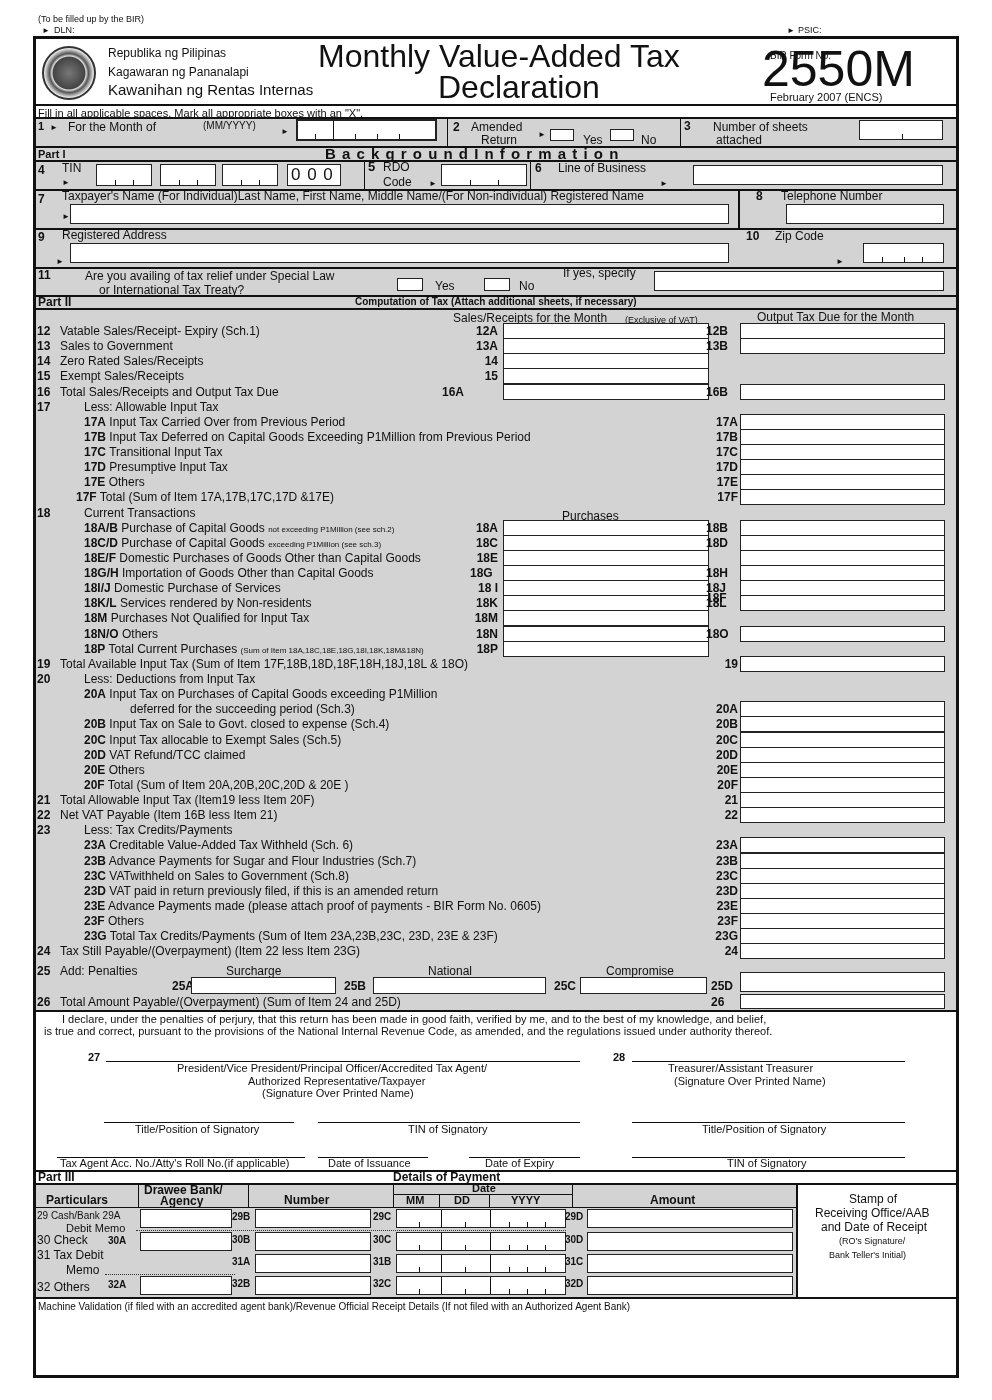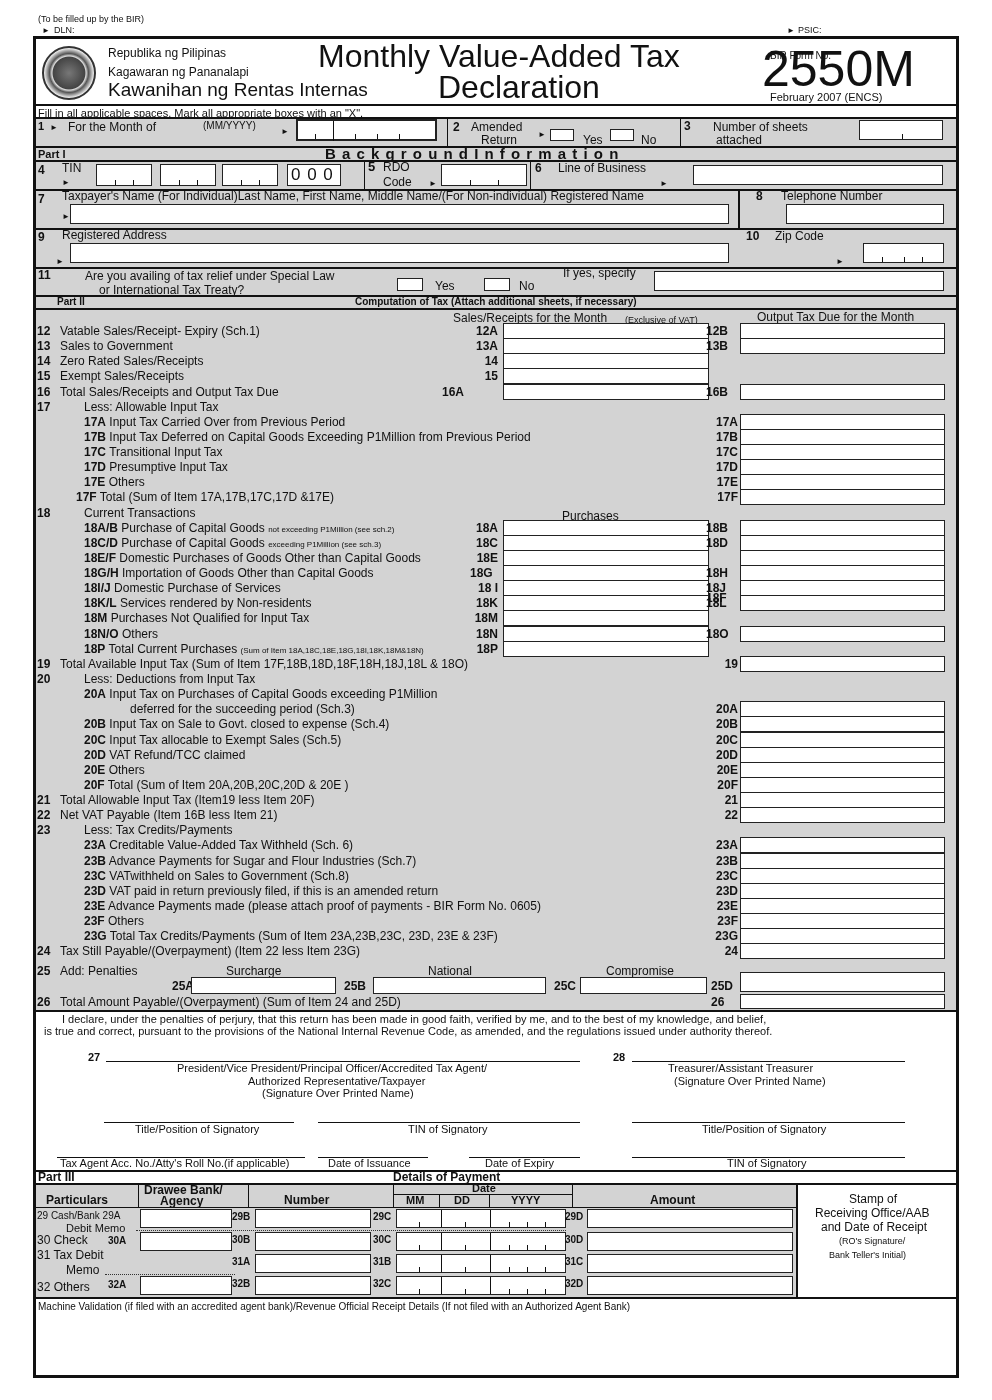--- a/index.html
+++ b/index.html
@@ -27,21 +27,21 @@
 <div class="arrow" style="left:42px;top:26px;">►</div>
 <div class="t xs" style="left:54px;top:23px;">DLN:</div>
 <div class="arrow" style="left:787px;top:26px;">►</div>
 <div class="t xs" style="left:798px;top:23px;">PSIC:</div>
 
 <div class="frame"></div>
 
 <div class="abs" style="left:42px;top:46px;width:54px;height:54px;border-radius:50%;background:radial-gradient(circle,#777 0,#444 45%,#ddd 48%,#555 55%,#eee 70%,#666 78%,#fff 82%);border:2px solid #333;"></div>
 <div class="t" style="left:108px;top:46px;font-size:12px;">Republika ng Pilipinas</div>
 <div class="t" style="left:108px;top:65px;font-size:12px;">Kagawaran ng Pananalapi</div>
-<div class="t" style="left:108px;top:81px;font-size:19px;line-height:18px;text-align:right;">Kawanihan ng Rentas Internas</div>
+<div class="t" style="left:108px;top:81px;font-size:15px;line-height:18px;text-align:right;">Kawanihan ng Rentas Internas</div>
 <div class="t" style="left:318px;top:38px;font-size:32px;line-height:36px;">Monthly Value-Added Tax</div>
 <div class="t" style="left:438px;top:70px;font-size:32px;line-height:34px;">Declaration</div>
 <div class="t" style="left:770px;top:49px;font-size:10px;">BIR Form No.</div>
 <div class="t" style="left:762px;top:44px;font-size:50px;line-height:50px;">2550M</div>
 <div class="t" style="left:770px;top:90px;font-size:11px;">February 2007 (ENCS)</div>
 
 <div class="hline" style="left:36px;top:104px;width:920px;"></div>
 <div class="t xs" style="left:38px;top:106px;font-size:11px;">Fill in all applicable spaces. Mark all appropriate boxes with an "X".</div>
 <div class="hline" style="left:36px;top:117px;width:920px;"></div>
 
@@ -146,21 +146,21 @@
 <div class="t" style="left:99px;top:283px;">or International Tax Treaty?</div>
 <div class="box" style="left:397px;top:278px;width:26px;height:13px;"></div>
 <div class="t" style="left:435px;top:279px;">Yes</div>
 <div class="box" style="left:484px;top:278px;width:26px;height:13px;"></div>
 <div class="t" style="left:519px;top:279px;">No</div>
 <div class="t" style="left:563px;top:266px;">If yes, specify</div>
 <div class="box" style="left:654px;top:271px;width:290px;height:20px;"></div>
 <div class="hline" style="left:36px;top:295px;width:920px;"></div>
 
 <div class="band" style="top:297px;height:11px;"></div>
-<div class="t b" style="left:38px;top:296px;font-size:10px;line-height:12px;margin-left:19px;">Part II</div>
+<div class="t b" style="left:38px;top:296px;font-size:12px;line-height:12px;">Part II</div>
 <div class="t b" style="left:355px;top:296px;font-size:10px;line-height:12px;">Computation of Tax (Attach additional sheets, if necessary)</div>
 <div class="hline" style="left:36px;top:308px;width:920px;"></div>
 
 <div class="band" id="p2band" style="top:310px;height:700px;"></div>
 <div class="t" style="left:453px;top:311px;">Sales/Receipts  for the Month</div>
 <div class="t xs" style="left:625px;top:313px;">(Exclusive of VAT)</div>
 <div class="t" style="left:757px;top:310px;">Output Tax  Due for the Month</div>
 <div class="t" style="left:562px;top:509px;text-decoration:underline;">Purchases</div>
 
 <div id="rows">

